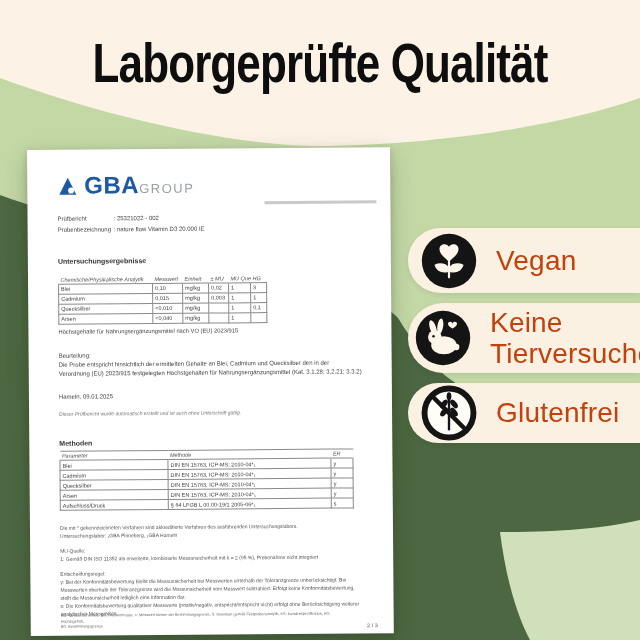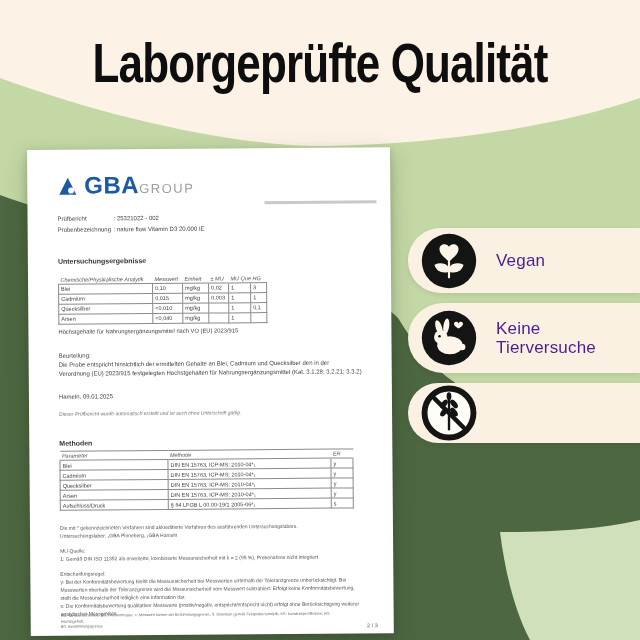--- a/index.html
+++ b/index.html
@@ -59,21 +59,21 @@
   .foot-lines { font-size:3.8px; color:#666; line-height:1.5; width:280px; }
   .page-num { font-size:5.5px; color:#555; }
 
   
   .badges { position:absolute; top:228px; left:408px; width:232px;
     display:flex; flex-direction:column; gap:10px; }
   .pill { background:#faf1e3; border-radius:37px 0 0 37px; display:flex; align-items:center;
     gap:18px; padding-left:12px; box-shadow:0 2px 5px rgba(40,50,30,.10); }
   .pill-1 { height:65px; } .pill-2 { height:80px; } .pill-3 { height:70px;justify-content:flex-end; } .pill-4 { height:60px; }
   .badge-icon { width:58px; height:58px; flex:none; }
-  .badge-label { font-size:17px; color:#4c1d95; line-height:1.12; width:150px; letter-spacing:.2px; }
+  .badge-label { font-size:28px; color:#c2410c; line-height:1.12; width:150px; letter-spacing:.2px; }
 </style>
 </head>
 <body>
 
 <div class="canvas">
 
   <svg class="bg" viewBox="0 0 640 640" preserveAspectRatio="none" aria-hidden="true">
     <rect x="0" y="0" width="640" height="640" fill="#fcf3e6"></rect>
     <path d="M0,78 C 120,122 250,148 330,146 C 440,144 560,126 640,98 L640,640 L0,640 Z" fill="#c4d8a6"></path>
     <path d="M0,195 C 90,228 230,258 330,290 C 372,303 390,308 398,318 C 416,346 442,392 520,410 C 562,419 612,421 640,422 L640,640 L0,640 Z" fill="#4c6741"></path>
@@ -270,16 +270,17 @@
       <svg class="badge-icon" viewBox="0 0 64 64" aria-hidden="true">
         <circle cx="32" cy="32" r="27" fill="#fffdf8" stroke="#141414" stroke-width="6.5"></circle>
         <path d="M32 14 L32 50" stroke="#141414" stroke-width="2.6" stroke-linecap="round"></path>
         <ellipse cx="26.5" cy="22" rx="3" ry="5.6" transform="rotate(38 26.5 22)" fill="#141414"></ellipse>
         <ellipse cx="37.5" cy="22" rx="3" ry="5.6" transform="rotate(-38 37.5 22)" fill="#141414"></ellipse>
         <ellipse cx="26.5" cy="31" rx="3" ry="5.6" transform="rotate(38 26.5 31)" fill="#141414"></ellipse>
         <ellipse cx="37.5" cy="31" rx="3" ry="5.6" transform="rotate(-38 37.5 31)" fill="#141414"></ellipse>
         <ellipse cx="32" cy="13.5" rx="2.6" ry="4.4" fill="#141414"></ellipse>
         <path d="M16 16 L48 48" stroke="#141414" stroke-width="5" stroke-linecap="round"></path>
       </svg>
+      <span class="badge-label">Glutenfrei</span>
     </div>
 
   </div>
 </div>
 
 </body></html>

